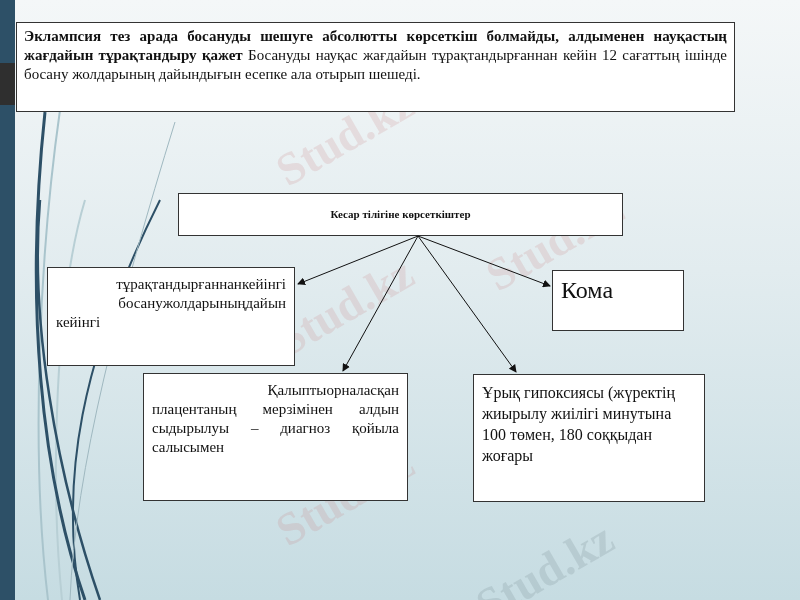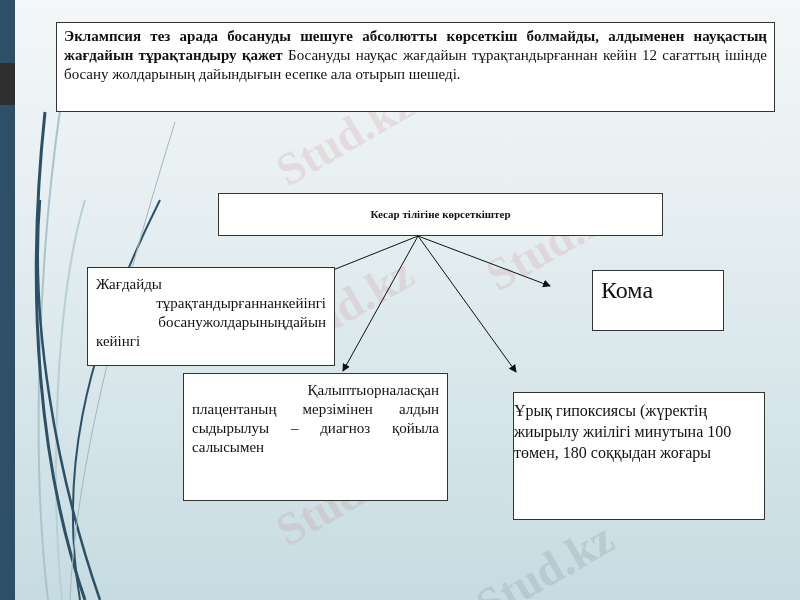--- a/index.html
+++ b/index.html
@@ -7,36 +7,36 @@
       width:800px; height:600px; position:relative; overflow:hidden;
       background: linear-gradient(180deg, #f4f7f8 0%, #e2ecef 45%, #c6dce2 100%);
       font-family: "Liberation Serif", "DejaVu Serif", serif;
       color:#111;
     }
     .left-bar { position:absolute; left:0; top:0; width:15px; height:600px; background:#2d5067; }
     .left-bar-dark { position:absolute; left:0; top:63px; width:15px; height:42px; background:#2f2f2f; }
     .deco { position:absolute; left:0; top:0; width:800px; height:600px; pointer-events:none; }
     .box {
       position:absolute; background:#fff; border:1px solid #333;
-      box-sizing:border-box; font-size:15px; line-height:19px;margin-left:40px;
+      box-sizing:border-box; font-size:15px; line-height:19px;
     }
     .intro {
       left:16px; top:22px; width:719px; height:90px; padding:4px 7px;
       text-align:justify; font-size:15px; line-height:19px;
     }
     .intro b { font-weight:bold; }
     .title-box {
       left:178px; top:193px; width:445px; height:43px;
       display:flex; align-items:center; justify-content:center;
       font-weight:bold; font-size:11px;
     }
     .b1 { left:47px; top:267px; width:248px; height:99px; padding:7px 8px; text-align:justify; text-align-last:auto; }
     .b2 { left:552px; top:270px; width:132px; height:61px; padding:7px 8px; font-size:24px; line-height:24px; }
     .b3 { left:143px; top:373px; width:265px; height:128px; padding:7px 8px; text-align:justify; }
-    .b4 { left:473px; top:392px; width:252px; height:128px; padding:7px 0; font-size:16px; line-height:21px; }
+    .b4 { left:473px; top:374px; width:232px; height:128px; padding:7px 8px; font-size:16px; line-height:21px; }
     .justify-line { display:flex; justify-content:flex-end; }
     .watermark {
       position:absolute; font-family:"Liberation Serif", serif; font-weight:bold;
       font-size:46px; color:rgba(200,120,120,0.18); transform:rotate(-30deg);
       white-space:nowrap; pointer-events:none;
     }
     .wm-grey { color:rgba(150,170,175,0.35); }
     svg.arrows { position:absolute; left:0; top:0; pointer-events:none; }
   </style>
 </head>
@@ -74,21 +74,20 @@
       <path d="M0,0 L8,4 L0,8 z" fill="#111"></path>
     </marker>
   </defs>
   <line x1="418" y1="236" x2="298" y2="284" stroke="#111" stroke-width="1" marker-end="url(#ah)"></line>
   <line x1="418" y1="236" x2="550" y2="286" stroke="#111" stroke-width="1" marker-end="url(#ah)"></line>
   <line x1="418" y1="236" x2="343" y2="371" stroke="#111" stroke-width="1" marker-end="url(#ah)"></line>
   <line x1="418" y1="236" x2="516" y2="372" stroke="#111" stroke-width="1" marker-end="url(#ah)"></line>
 </svg>
 
 <div class="box b1">
-  <div>Жағдайды</div>
   <div class="justify-line">
     <span>тұрақтандырғаннан</span>
     <span>кейінгі</span>
   </div>
   <div class="justify-line">
     <span>босану</span>
     <span>жолдарының</span>
     <span>дайын</span>
   </div>
   <div>кейінгі</div>

